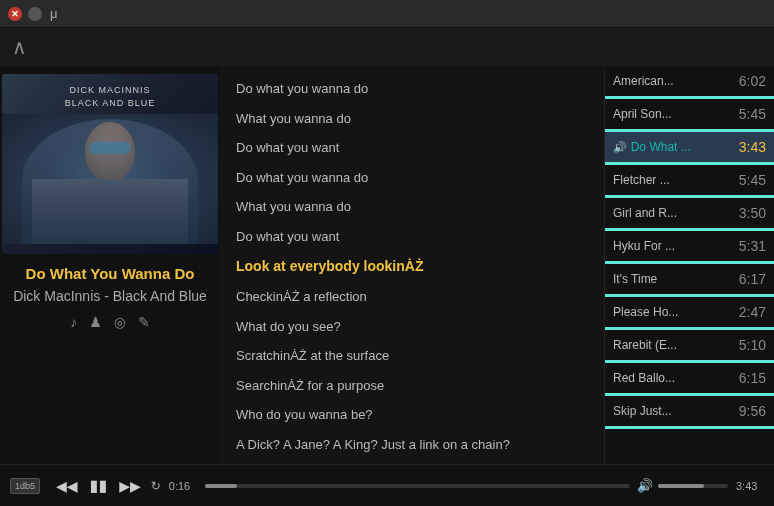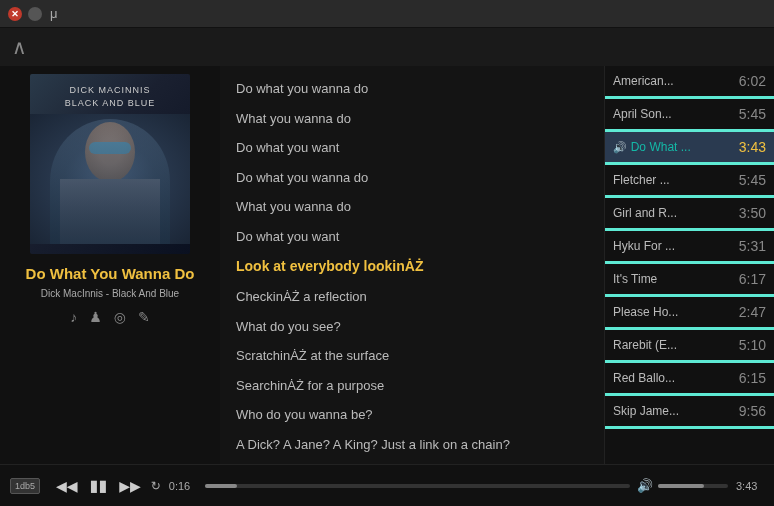--- a/index.html
+++ b/index.html
@@ -76,21 +76,21 @@
     .left-panel {
       width: 220px;
       flex-shrink: 0;
       display: flex;
       flex-direction: column;
       align-items: center;
       padding: 8px 12px;
       background: #111;
     }
     .album-art {
-      width: 160px;
+      width: 216px;
       height: 180px;
       background: #333;
       border-radius: 2px;
       overflow: hidden;
       position: relative;
       flex-shrink: 0;
     }
     .album-art-inner {
       width: 100%;
       height: 100%;
@@ -147,21 +147,21 @@
     .song-title {
       color: #f0c040;
       font-size: 15px;
       font-weight: bold;
       text-align: center;
       margin-top: 10px;
       line-height: 1.3;
     }
     .song-artist {
       color: #aaa;
-      font-size: 10px;
+      font-size: 14px;
       text-align: center;
       margin-top: 4px;
     }
     .action-icons {
       display: flex;
       gap: 12px;
       margin-top: 10px;
     }
     .action-icon {
       color: #888;
@@ -440,21 +440,21 @@
         <span class="track-duration">5:10</span>
       </div>
       <div class="track-item">
         <div class="track-name-col">
           <span class="track-name">Red Ballo...</span>
         </div>
         <span class="track-duration">6:15</span>
       </div>
       <div class="track-item">
         <div class="track-name-col">
-          <span class="track-name">Skip Jame...</span>
+          <span class="track-name">Skip Just...</span>
         </div>
         <span class="track-duration">9:56</span>
       </div>
     </div>
 
 </div>
 
 <div class="bottombar">
   <div class="logo-area">
     <span class="logo-box">1db5</span>

